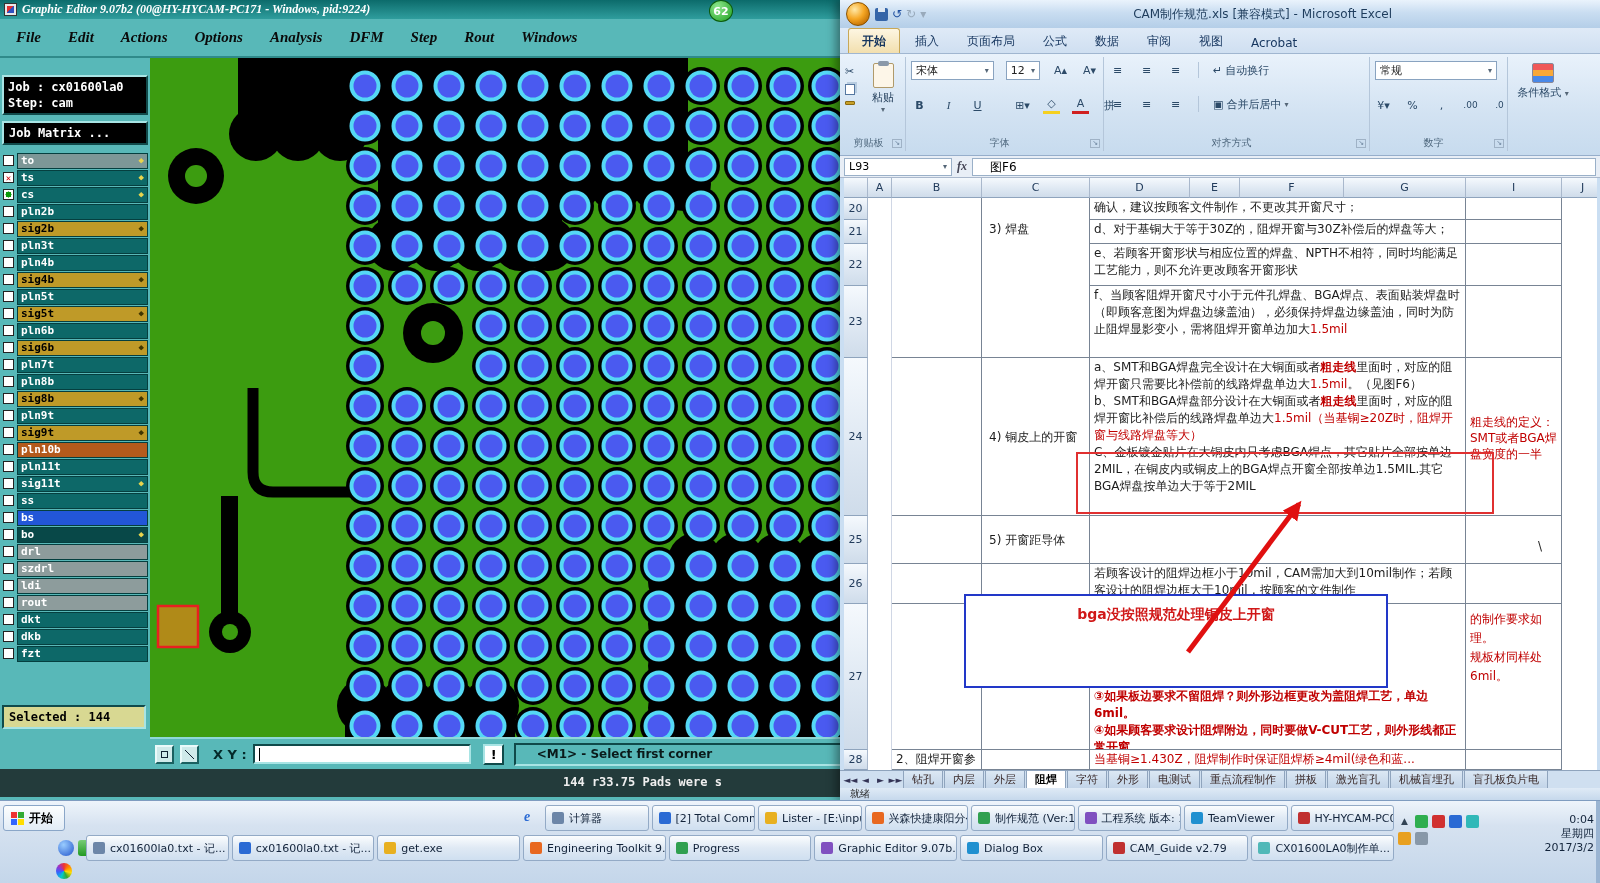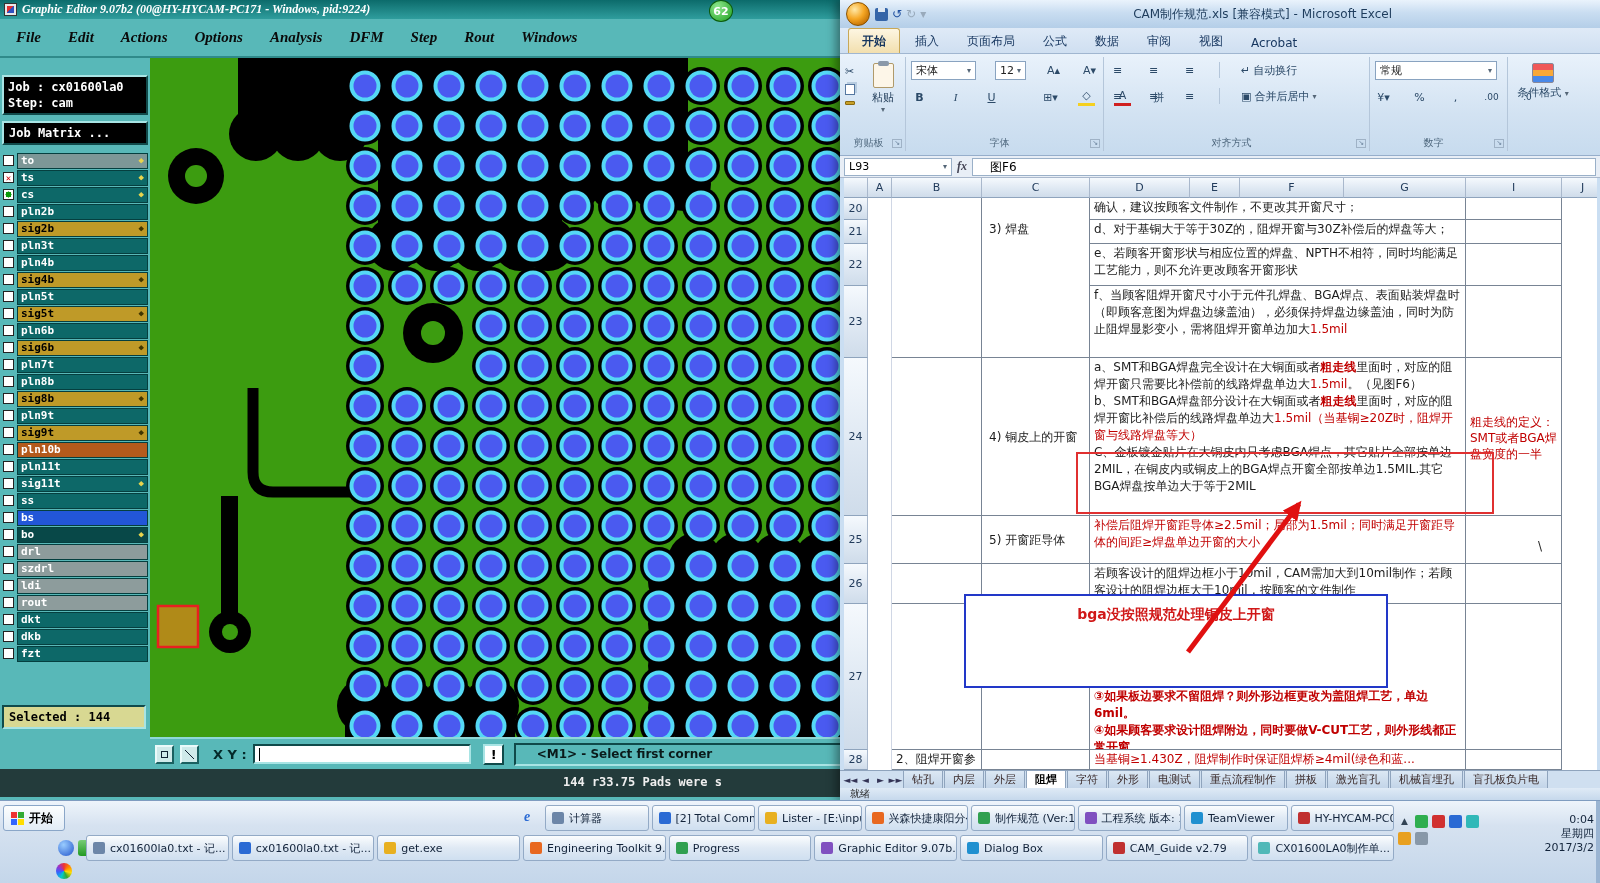--- a/index.html
+++ b/index.html
@@ -80,21 +80,21 @@
   .xl-tabs{position:absolute;left:0;top:28px;width:100%;height:26px;display:flex;align-items:flex-end;
            gap:2px;padding-left:8px;background:linear-gradient(#dfeaf7,#cfdff1);border-bottom:1px solid #a0b6d0;}
   .xl-tab{padding:4px 13px 3px;font-size:12px;color:#15355e;border-radius:3px 3px 0 0;cursor:pointer;white-space:nowrap;}
   .xl-tab.active{background:linear-gradient(#fdf6e2,#f2dfae);border:1px solid #c8a858;border-bottom:none;font-weight:bold;}
   .xl-ribbon{position:absolute;left:0;top:54px;width:100%;height:102px;
              background:linear-gradient(#e9f2fb,#d2e2f2 60%,#c7dbee);border-bottom:1px solid #96aecb;}
   .rgroup{position:absolute;top:3px;height:94px;border-right:1px solid #b4c6da;}
   .glabel{position:absolute;bottom:1px;left:0;right:10px;text-align:center;font-size:10px;color:#50697f;white-space:nowrap;}
   .launcher{position:absolute;bottom:3px;right:3px;font-size:7px;line-height:7px;color:#68809a;
             border:1px solid #9fb2c6;padding:0 1px;cursor:pointer;}
-  .rrow{display:flex;align-items:center;gap:19px;margin:4px 5px 8px;}
+  .rrow{display:flex;align-items:center;gap:12px;margin:4px 5px 16px;}
   .combo{height:19px;background:#fff;border:1px solid #89a3c0;font-size:11px;color:#222;
          display:flex;align-items:center;justify-content:space-between;padding:0 4px;cursor:pointer;}
   .cmb-arrow{font-size:8px;color:#567;margin-left:3px;}
   .ricon{min-width:17px;height:18px;display:inline-flex;align-items:center;justify-content:center;
          font-size:11px;color:#2c4a68;cursor:pointer;}
   .ricon.b{font-weight:bold;}
   .ricon.i{font-style:italic;font-family:"Liberation Serif",serif;}
   .ricon.u{text-decoration:underline;}
   .ico-fontcolor{border-bottom:3px solid #d02020;line-height:10px;}
   .vdiv{width:1px;height:16px;background:#b4c6da;margin:0 2px;}
@@ -1204,27 +1204,32 @@
       <div class="cell" style="grid-area:4/5/5/9">e、若顾客开窗形状与相应位置的焊盘、NPTH不相符，同时均能满足工艺能力，则不允许更改顾客开窗形状</div>
       <div class="cell" style="grid-area:5/5/6/9"><span>f、当顾客阻焊开窗尺寸小于元件孔焊盘、BGA焊点、表面贴装焊盘时（即顾客意图为焊盘边缘盖油），必须保持焊盘边缘盖油，同时为防止阻焊显影变小，需将阻焊开窗单边加大</span><span class="red">1.5mil</span></div>
       <div class="cell clabel vcenter" style="grid-area:6/4/7/5">4) 铜皮上的开窗</div>
       <div class="cell" style="grid-area:6/5/7/9">
         <div><span>a、SMT和BGA焊盘完全设计在大铜面或者</span><span class="red bold">粗走线</span><span>里面时，对应的阻焊开窗只需要比补偿前的线路焊盘单边大</span><span class="red">1.5mil</span><span>。（见图F6）</span></div>
         <div><span>b、SMT和BGA焊盘部分设计在大铜面或者</span><span class="red bold">粗走线</span><span>里面时，对应的阻焊开窗比补偿后的线路焊盘单边大</span><span class="red">1.5mil（当基铜≥20Z时，阻焊开窗与线路焊盘等大）</span></div>
         <div>C、金板镀金贴片在大铜皮内只考虑BGA焊点，其它贴片全部按单边2MIL，在铜皮内或铜皮上的BGA焊点开窗全部按单边1.5MIL.其它BGA焊盘按单边大于等于2MIL</div>
       </div>
       <div class="cell red sidenote" style="grid-area:6/9/7/10">粗走线的定义：SMT或者BGA焊盘宽度的一半</div>
       <div class="cell clabel vcenter" style="grid-area:7/4/8/5">5) 开窗距导体</div>
-      <div class="cell red" style="grid-area:7/5/8/9">补偿后阻焊开窗距导体≥2.5mil；局部为1.5mil；同时满足开窗距导体的间距≥焊盘单边开窗的大小</div>
       <div class="cell" style="grid-area:7/9/8/10;padding-top:22px;padding-left:72px">\</div>
       <div class="cell" style="grid-area:8/5/9/9">若顾客设计的阻焊边框小于10mil，CAM需加大到10mil制作；若顾客设计的阻焊边框大于10mil，按顾客的文件制作</div>
       <div class="cell" style="grid-area:9/5/10/9;padding-top:84px">
         <div class="red bold">③如果板边要求不留阻焊？则外形边框更改为盖阻焊工艺，单边6mil。</div>
         <div class="red bold">④如果顾客要求设计阻焊附边，同时要做V-CUT工艺，则外形线都正常开窗。</div>
       </div>
+      <div class="cell red frag" style="grid-area:9/9/10/10">
+          <div>的制作要求如</div>
+          <div>理。</div>
+          <div>规板材同样处</div>
+          <div>6mil。</div>
+        </div>
       <div class="cell" style="grid-area:10/3/11/4">2、阻焊开窗参数</div>
       <div class="cell red" style="grid-area:10/5/11/9">当基铜≥1.430Z，阻焊制作时保证阻焊桥≥4mil(绿色和蓝...</div>
     <div class="corner" style="grid-area: 1 / 1 / 2 / 2;"></div>
         <div class="hcell" style="grid-area: 1 / 2 / 2 / 3;">A</div>
         <div class="hcell" style="grid-area: 1 / 3 / 2 / 4;">B</div>
         <div class="hcell" style="grid-area: 1 / 4 / 2 / 5;">C</div>
         <div class="hcell" style="grid-area: 1 / 5 / 2 / 6;">D</div>
         <div class="hcell" style="grid-area: 1 / 6 / 2 / 7;">E</div>
         <div class="hcell" style="grid-area: 1 / 7 / 2 / 8;">F</div>
         <div class="hcell" style="grid-area: 1 / 8 / 2 / 9;">G</div>

